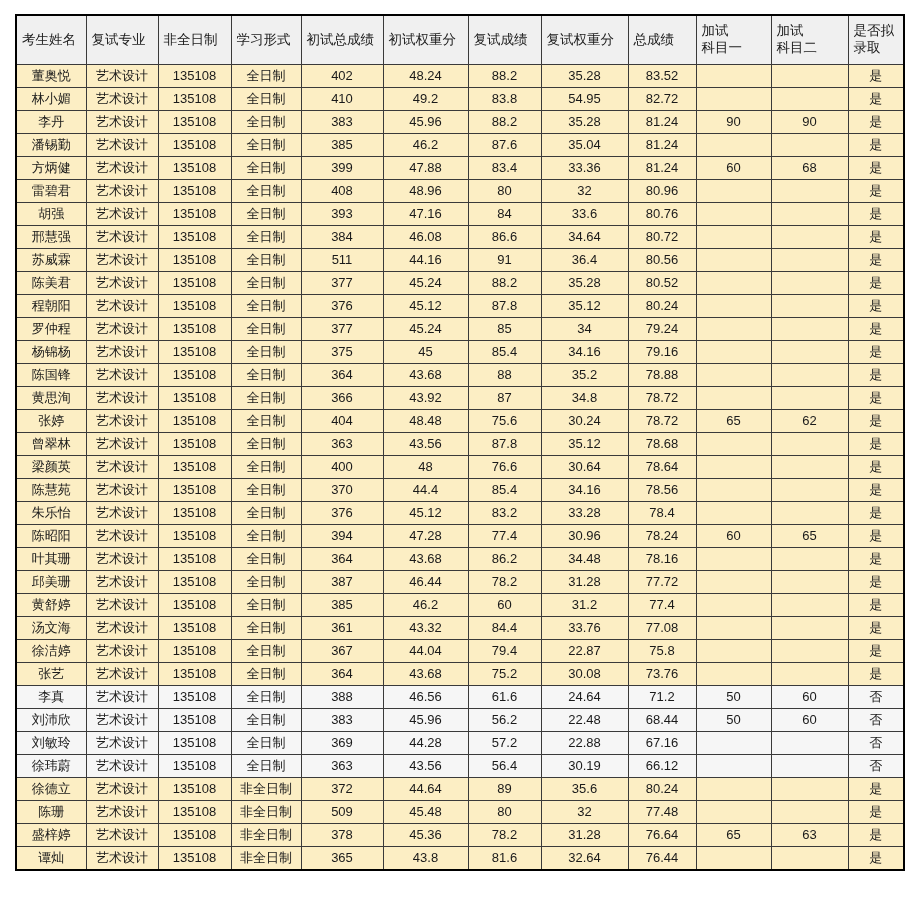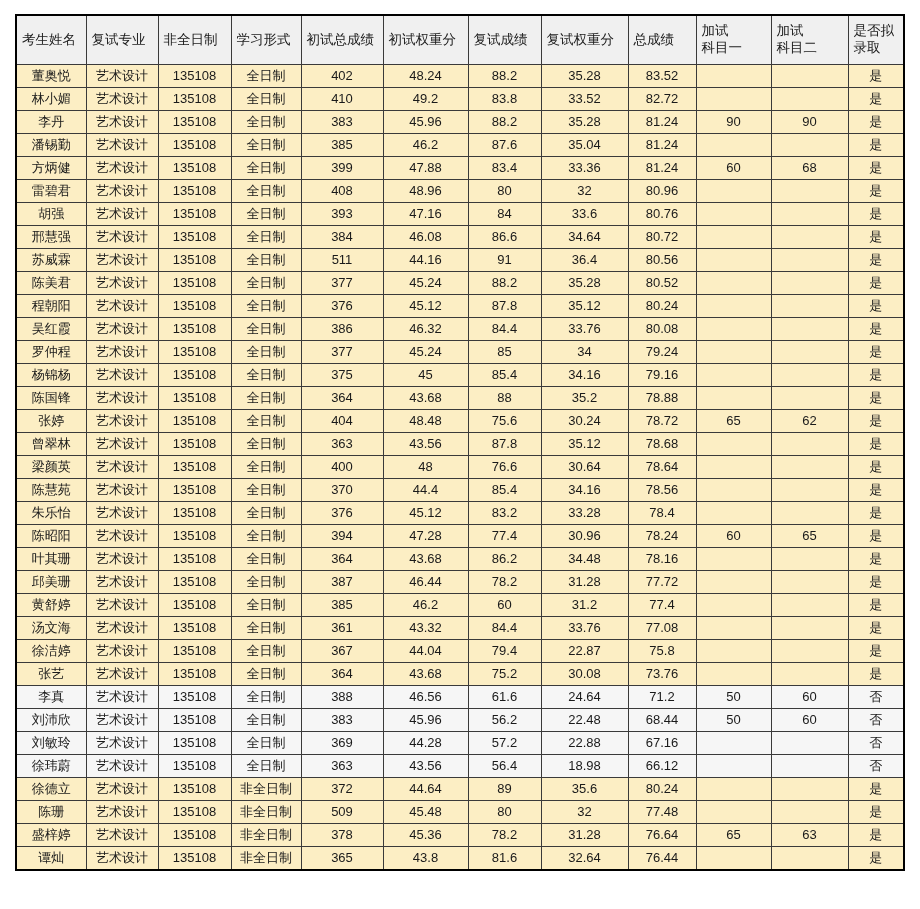--- a/index.html
+++ b/index.html
@@ -102,21 +102,21 @@
           <td>是</td>
         </tr>
         <tr class="row-yes">
           <td>林小媚</td>
           <td>艺术设计</td>
           <td>135108</td>
           <td>全日制</td>
           <td>410</td>
           <td>49.2</td>
           <td>83.8</td>
-          <td>33.52</td>
+          <td>54.95</td>
           <td>82.72</td>
           <td></td>
           <td></td>
           <td>是</td>
         </tr>
         <tr class="row-yes">
           <td>李丹</td>
           <td>艺术设计</td>
           <td>135108</td>
           <td>全日制</td>
@@ -235,34 +235,20 @@
           <td>376</td>
           <td>45.12</td>
           <td>87.8</td>
           <td>35.12</td>
           <td>80.24</td>
           <td></td>
           <td></td>
           <td>是</td>
         </tr>
         <tr class="row-yes">
-          <td>吴红霞</td>
-          <td>艺术设计</td>
-          <td>135108</td>
-          <td>全日制</td>
-          <td>386</td>
-          <td>46.32</td>
-          <td>84.4</td>
-          <td>33.76</td>
-          <td>80.08</td>
-          <td></td>
-          <td></td>
-          <td>是</td>
-        </tr>
-        <tr class="row-yes">
           <td>罗仲程</td>
           <td>艺术设计</td>
           <td>135108</td>
           <td>全日制</td>
           <td>377</td>
           <td>45.24</td>
           <td>85</td>
           <td>34</td>
           <td>79.24</td>
           <td></td>
@@ -286,20 +272,34 @@
         <tr class="row-yes">
           <td>陈国锋</td>
           <td>艺术设计</td>
           <td>135108</td>
           <td>全日制</td>
           <td>364</td>
           <td>43.68</td>
           <td>88</td>
           <td>35.2</td>
           <td>78.88</td>
+          <td></td>
+          <td></td>
+          <td>是</td>
+        </tr>
+        <tr class="row-yes">
+          <td>黄思洵</td>
+          <td>艺术设计</td>
+          <td>135108</td>
+          <td>全日制</td>
+          <td>366</td>
+          <td>43.92</td>
+          <td>87</td>
+          <td>34.8</td>
+          <td>78.72</td>
           <td></td>
           <td></td>
           <td>是</td>
         </tr>
         <tr class="row-yes">
           <td>张婷</td>
           <td>艺术设计</td>
           <td>135108</td>
           <td>全日制</td>
           <td>404</td>
@@ -508,21 +508,21 @@
           <td>否</td>
         </tr>
         <tr class="row-no">
           <td>徐玮蔚</td>
           <td>艺术设计</td>
           <td>135108</td>
           <td>全日制</td>
           <td>363</td>
           <td>43.56</td>
           <td>56.4</td>
-          <td>18.98</td>
+          <td>30.19</td>
           <td>66.12</td>
           <td></td>
           <td></td>
           <td>否</td>
         </tr>
         <tr class="row-yes">
           <td>徐德立</td>
           <td>艺术设计</td>
           <td>135108</td>
           <td>非全日制</td>

